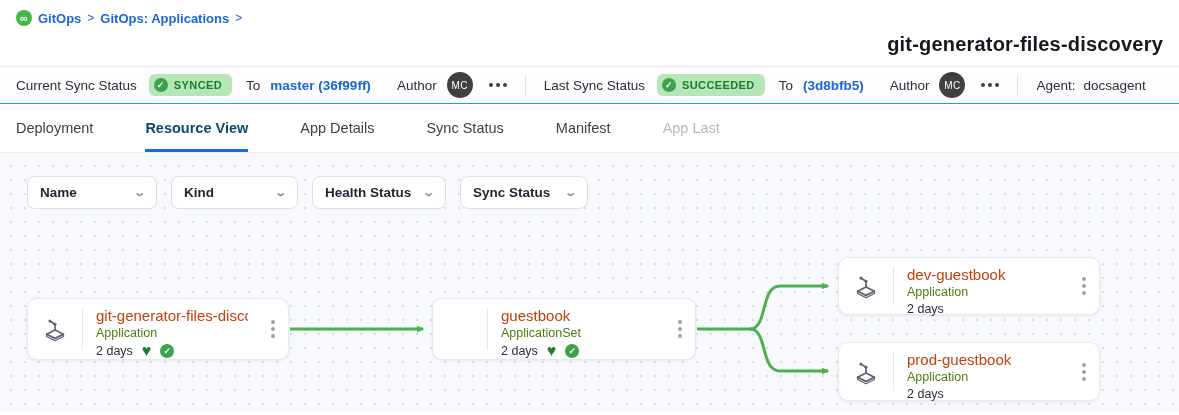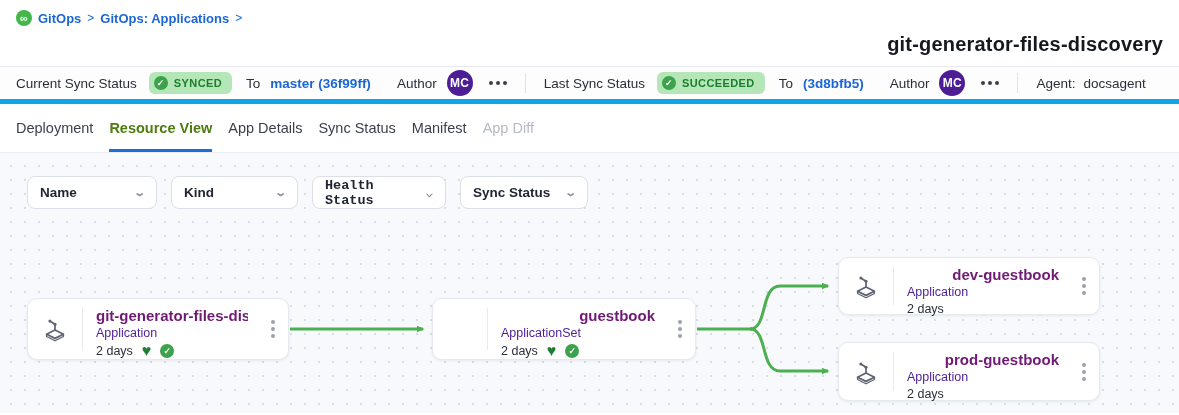--- a/index.html
+++ b/index.html
@@ -19,21 +19,21 @@
     display: inline-flex; align-items: center; justify-content: center;
     font-size: 11px; font-weight: 700; line-height: 1;
   }
   .crumb-link { cursor: pointer; font-weight: bold; }
   .crumb-sep { color: #1a66d6; font-size: 12px; }
   .page-title { margin-top: 7px; font-size: 20px; font-weight: 700; color: #14181f; letter-spacing: .2px; text-align: right; }
 
   
   .statusbar {
     height: 38px; display: flex; align-items: center;
-    border-top: 1px solid #e8eaf0; border-bottom: 5px solid #0ea5e9;
+    border-top: 1px solid #e8eaf0; border-bottom: 1px solid #0ea5e9;
     padding: 0 16px; font-size: 13.5px; color: #2a2e3a; background: #fdfdfe;
     white-space: nowrap;
   }
   .sb-label { color: #2a2e3a; }
   .pill {
     display: inline-flex; align-items: center; gap: 6px;
     background: #b4e6b7; color: #1b7e2c;
     font-size: 11px; font-weight: 700; letter-spacing: .4px;
     padding: 4px 10px 4px 5px; border-radius: 6px; margin: 0 14px 0 12px;
   }
@@ -41,69 +41,69 @@
     width: 14px; height: 14px; border-radius: 50%;
     background: #3da24c; color: #ffffff;
     display: inline-flex; align-items: center; justify-content: center;
     font-size: 9px; font-weight: 700; line-height: 1;
   }
   .sb-to { margin-right: 10px; }
   .sb-link { color: #1a66d6; font-weight: 700; cursor: pointer; }
   .sb-author { margin-left: 26px; margin-right: 10px; }
   .avatar {
     width: 26px; height: 26px; border-radius: 50%;
-    background: #4c1d95; color: #ffffff;
+    background: #404040; color: #ffffff;
     display: inline-flex; align-items: center; justify-content: center;
-    font-size: 12px; font-weight: 700; letter-spacing: .3px;
+    font-size: 10px; font-weight: 400; letter-spacing: .3px;
   }
   .ellipsis-btn {
     display: inline-flex; gap: 3px; margin-left: 16px; cursor: pointer; align-items: center;
   }
   .ellipsis-btn i { width: 4px; height: 4px; border-radius: 50%; background: #3a3f4c; }
   .vdivider { width: 1px; height: 20px; background: #dfe2e9; margin: 0 18px; }
   .agent-label { color: #2a2e3a; margin-right: 8px; }
   .agent-value { color: #2a2e3a; }
 
   
-  .tabs { display: flex; align-items: stretch; height: 49px; padding: 0 16px; gap: 16px; border-bottom: 1px solid #eceef3; background: #ffffff; }
+  .tabs { display: flex; align-items: stretch; height: 49px; padding: 0 16px; gap: 52px; border-bottom: 1px solid #eceef3; background: #ffffff; }
   .tab {
     display: flex; align-items: center; font-size: 14.5px; color: #3a3f4c;
     border-bottom: 3px solid transparent; padding-top: 3px; cursor: pointer;
   }
-  .tab.active { font-weight: 700; color: #4d7c0f; border-bottom-color: #1a6fd4; }
+  .tab.active { font-weight: 700; color: #0c4a6e; border-bottom-color: #1a6fd4; }
   .tab.disabled { color: #b6bac4; cursor: default; }
 
   
   .graph {
     position: relative; height: 260px;
     background-color: #f7f9fc;
     background-image: radial-gradient(#d5dcea 1px, transparent 1.2px);
     background-size: 14px 14px; background-position: 4px 6px;
   }
   .filters { position: absolute; top: 23px; left: 27px; display: flex; gap: 14px; }
   .filter {
     height: 33px; background: #ffffff; border: 1px solid #dcdfe8; border-radius: 8px;
     display: flex; align-items: center; justify-content: space-between;
     padding: 0 12px; font-size: 13.5px; font-weight: 600; color: #1f2430; cursor: pointer;
   }
   .filter .chev { color: #8a90a0; font-size: 11px; margin-left: 10px; transform: scaleX(1.4); }
-  .f-name { width: 130px; } .f-kind { width: 127px; } .f-health { width: 134px; font-family: Liberation Mono, monospace; } .f-sync { width: 128px; }
+  .f-name { width: 130px; } .f-kind { width: 127px; } .f-health { width: 134px; } .f-sync { width: 128px; }
 
   .edges { position: absolute; inset: 0; width: 100%; height: 100%; pointer-events: none; }
 
   .node {
     position: absolute; background: #ffffff; border: 1px solid #e6e9f0; border-radius: 10px;
     box-shadow: 0 1px 3px rgba(25,35,60,.08);
     display: flex; align-items: stretch; cursor: pointer;
   }
   .node-icon-col { width: 54px; display: flex; align-items: center; justify-content: center; }
   .node-sep { width: 1px; background: #e6e9f0; margin: 9px 0; }
   .node-body { flex: 1; padding: 8px 10px 7px 13px; min-width: 0; }
-  .node-title { font-size: 15px; font-weight: 700; color: #701a75; white-space: nowrap; overflow: hidden; text-align: right; }
-  .node-kind { font-size: 12.5px; color: #4c1d95; margin-top: 2px; }
+  .node-title { font-size: 15px; font-weight: 400; color: #c2410c; white-space: nowrap; overflow: hidden; }
+  .node-kind { font-size: 12.5px; color: #4d7c0f; margin-top: 2px; }
   .node-meta { font-size: 12.5px; color: #2a2e3a; margin-top: 3px; display: flex; align-items: center; gap: 9px; }
   .heart { color: #1e7e34; font-size: 16px; line-height: 1; }
   .node-kebab { width: 30px; display: flex; flex-direction: column; align-items: center; justify-content: center; gap: 3px; cursor: pointer; }
   .node-kebab i { width: 4px; height: 4px; border-radius: 50%; background: #9aa0ad; }
 
   .n1 { left: 27px;  top: 145px; width: 262px; height: 62px; }
   .n2 { left: 432px; top: 145px; width: 264px; height: 62px; }
   .n3 { left: 838px; top: 104px; width: 262px; height: 58px; }
   .n4 { left: 838px; top: 189px; width: 262px; height: 59px; }
 </style>
@@ -157,21 +157,21 @@
   <span class="agent-label">Agent:</span>
   <span class="agent-value">docsagent</span>
 </div>
 
 <div class="tabs">
   <div class="tab">Deployment</div>
   <div class="tab active">Resource View</div>
   <div class="tab">App Details</div>
   <div class="tab">Sync Status</div>
   <div class="tab">Manifest</div>
-  <div class="tab disabled">App Diff</div>
+  <div class="tab disabled">App Last</div>
 </div>
 
 <div class="graph">
 
   <svg class="edges" viewBox="0 0 1179 260" xmlns="http://www.w3.org/2000/svg">
     <defs>
       <marker id="arrow" markerWidth="9" markerHeight="8" refX="6.5" refY="3.5" orient="auto" markerUnits="userSpaceOnUse">
         <path d="M0,0 L8,3.5 L0,7 Z" fill="#4caf50"></path>
       </marker>
     </defs>

